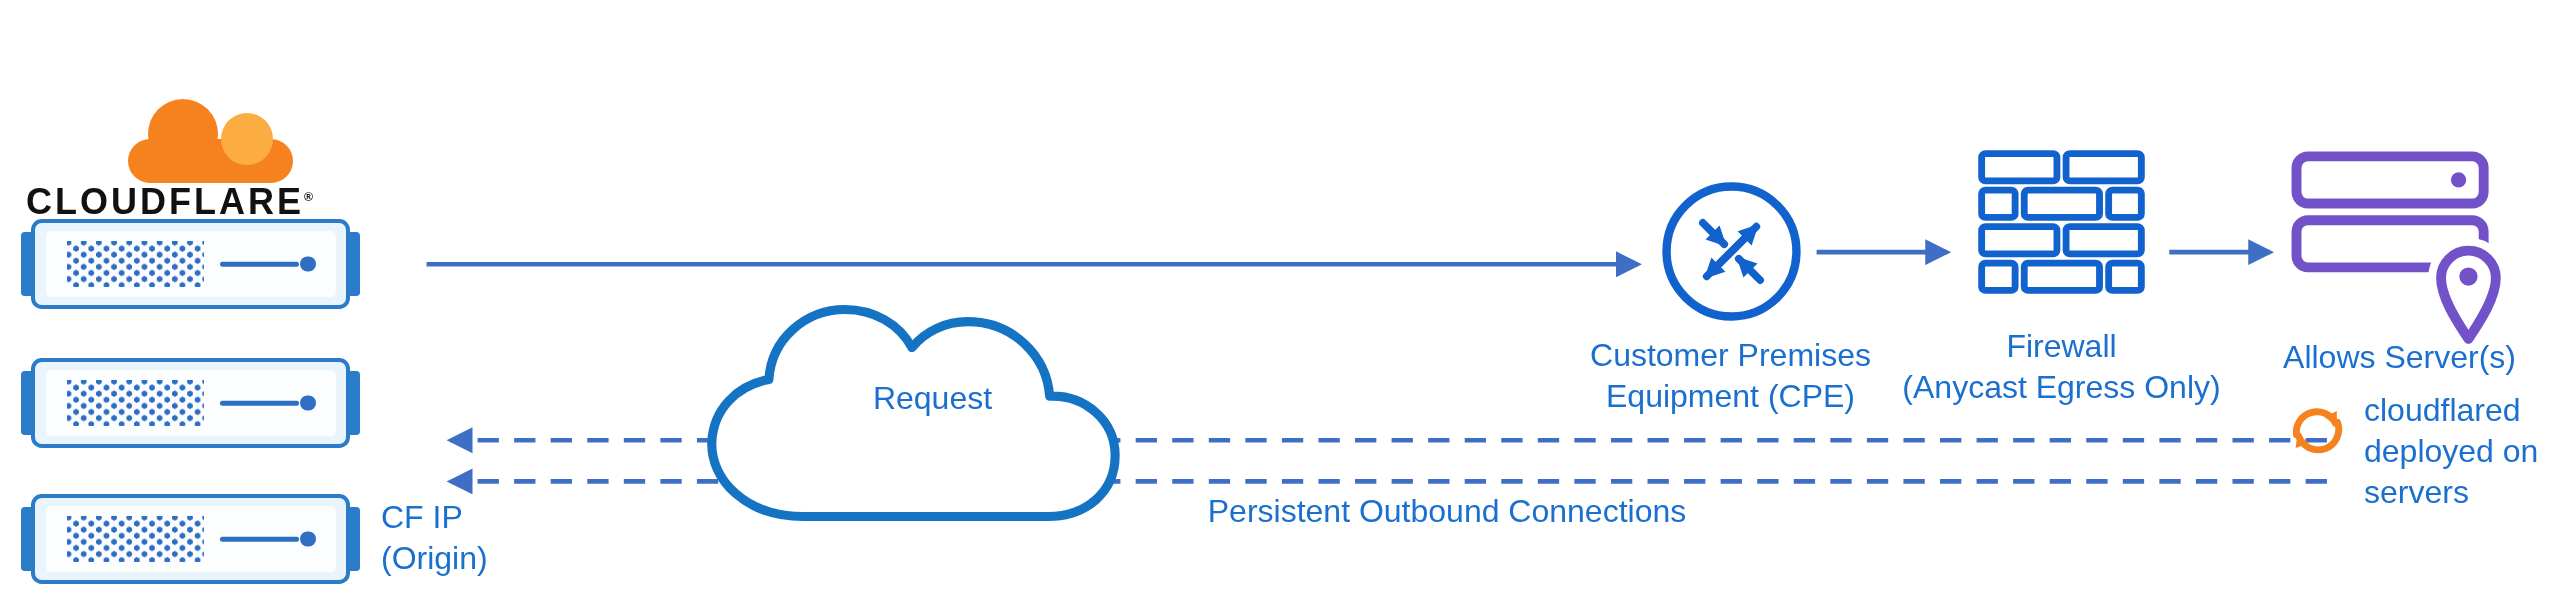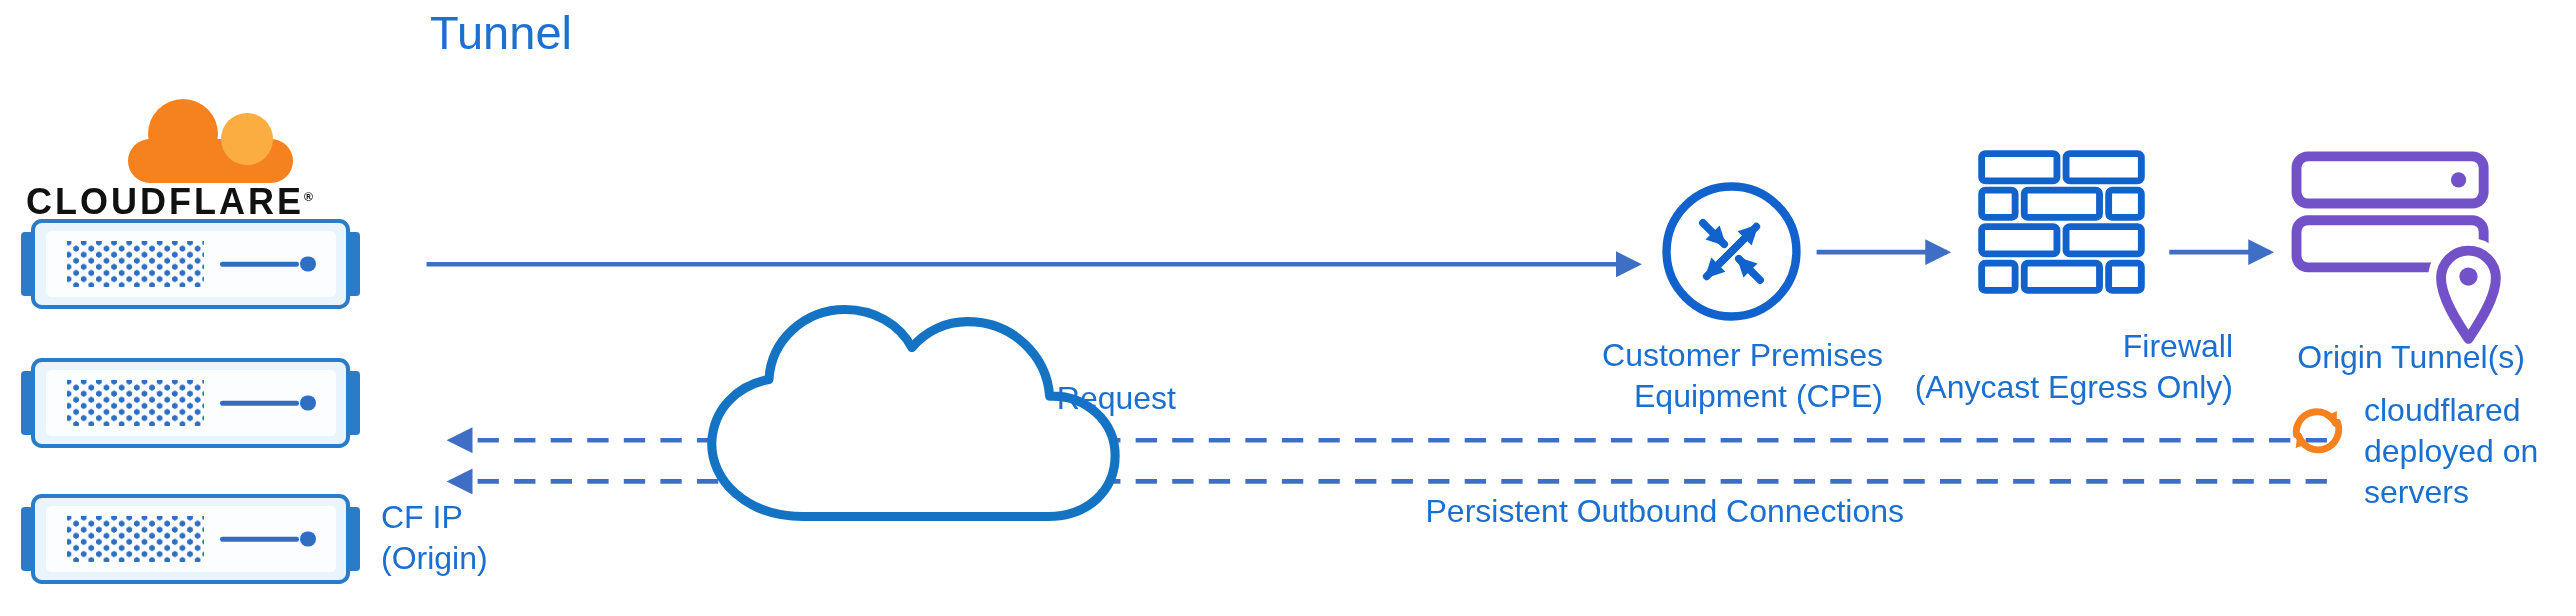--- a/index.html
+++ b/index.html
@@ -5,21 +5,21 @@
   html,body{margin:0;padding:0;background:#fff;}
   .canvas{
     position:relative;width:2576px;height:617px;background:#ffffff;overflow:hidden;
     font-family:"Liberation Sans", sans-serif;
   }
   .abs{position:absolute;}
   .label{
     position:absolute;color:#1a6fcf;font-size:32px;line-height:1.28;
     white-space:pre-line;
   }
-  .label.center{text-align:right;}
+  .label.center{text-align:center;}
   .title{
     position:absolute;left:430px;top:4.6px;font-size:47px;color:#1d70d0;font-weight:500;
   }
   
   .cf-cloud{
     position:absolute;left:128px;top:139px;width:165px;height:44px;
     background:#f6821f;border-radius:26px;
   }
   .cf-cloud::before{
     content:"";position:absolute;width:70px;height:70px;border-radius:50%;
@@ -80,21 +80,20 @@
     </defs>
     <g stroke="#3f6fc4" stroke-width="6" fill="none">
       <path d="M560 347 H2150" marker-end="url(#ah-line)"></path>
       <path d="M2385 331 H2556" marker-end="url(#ah-line)"></path>
       <path d="M2848 331 H2980" marker-end="url(#ah-line)"></path>
       <path d="M3055 578 H592" stroke-dasharray="28 20" marker-end="url(#ah-line)"></path>
       <path d="M3055 632 H592" stroke-dasharray="28 20" marker-end="url(#ah-line)"></path>
     </g>
   </svg>
 
-  <div class="title">Tunnel</div>
 
   <div>
     <div class="cf-cloud"></div>
     <div class="cf-wordmark"><span>CLOUDFLARE</span><span class="reg">®</span></div>
   </div>
 
   <div class="server" style="top:219px;">
     <div class="body">
       <div class="inner">
         <div class="dots"></div>
@@ -189,21 +188,21 @@
       <rect x="7" y="7" width="246" height="62" rx="15"></rect>
       <rect x="7" y="91" width="246" height="62" rx="15"></rect>
     </g>
     <circle cx="220" cy="38" r="10" fill="#7352c9"></circle>
     <g>
       <path d="M233,247 C228,238 197,198 197,167 A36,36 0 1 1 269,167 C269,198 238,238 233,247 Z" fill="#ffffff" stroke="#ffffff" stroke-width="34" stroke-linejoin="round"></path>
       <path d="M233,247 C228,238 197,198 197,167 A36,36 0 1 1 269,167 C269,198 238,238 233,247 Z" fill="#ffffff" stroke="#7352c9" stroke-width="13" stroke-linejoin="round"></path>
       <circle cx="233" cy="165" r="12" fill="#7352c9"></circle>
     </g>
   </svg>
-  <div class="label center" style="left:2274px;top:337px;width:251px;">Origin Tunnel(s)</div>
+  <div class="label center" style="left:2274px;top:337px;width:251px;">Allows Server(s)</div>
 
   <svg class="abs" style="left:2284px;top:398px;" width="66" height="61" viewBox="0 0 86 80">
     <defs>
       <marker id="ah-sync" markerUnits="userSpaceOnUse" markerWidth="20" markerHeight="18" viewBox="0 0 12 12" refX="9" refY="6" orient="auto">
         <path d="M0,0 L12,6 L0,12 Z" fill="#f6821f"></path>
       </marker>
     </defs>
     <g stroke="#f6821f" stroke-width="9" fill="none" stroke-linecap="round">
       <path d="M16 48 A27 27 0 0 1 67 33" marker-end="url(#ah-sync)"></path>
       <path d="M70 32 A27 27 0 0 1 19 50" marker-end="url(#ah-sync)"></path>

